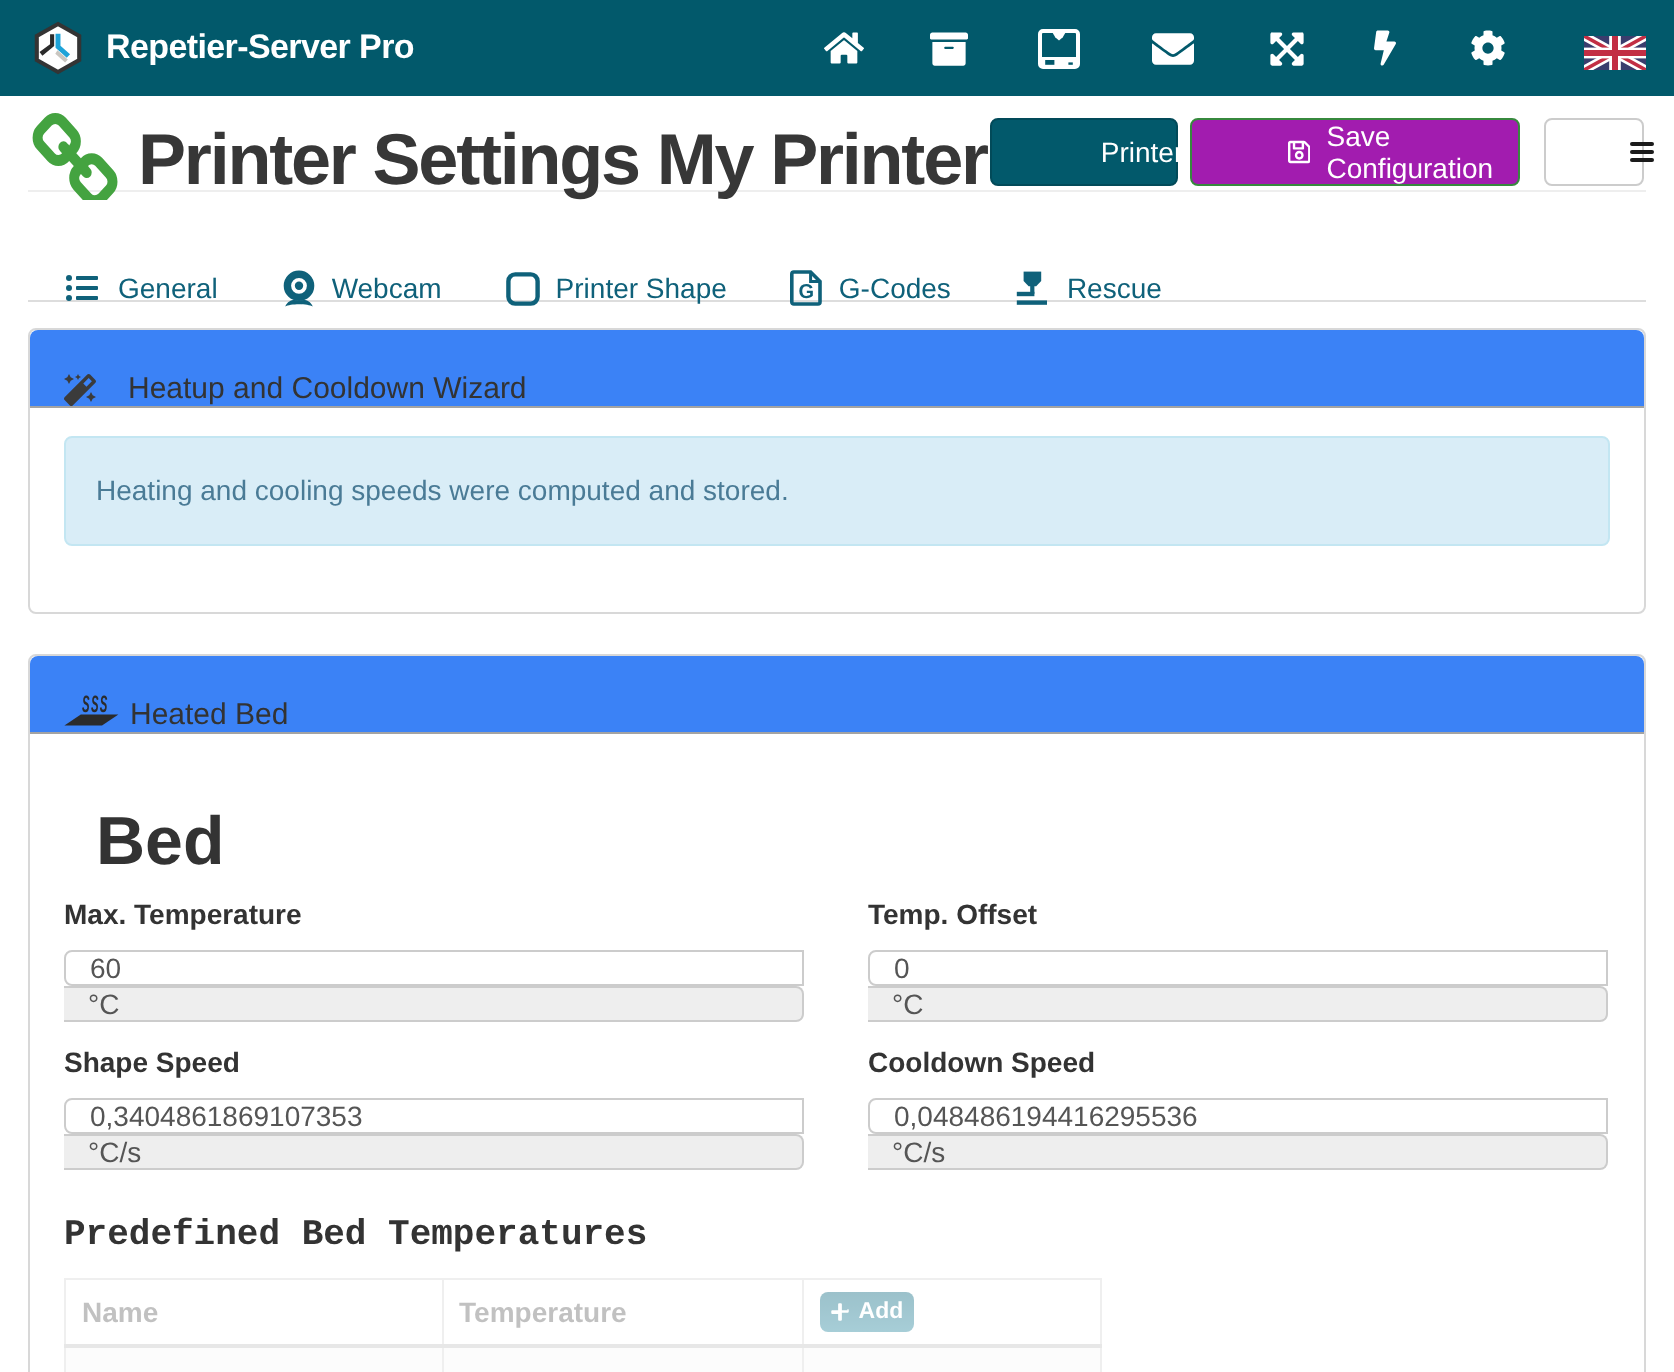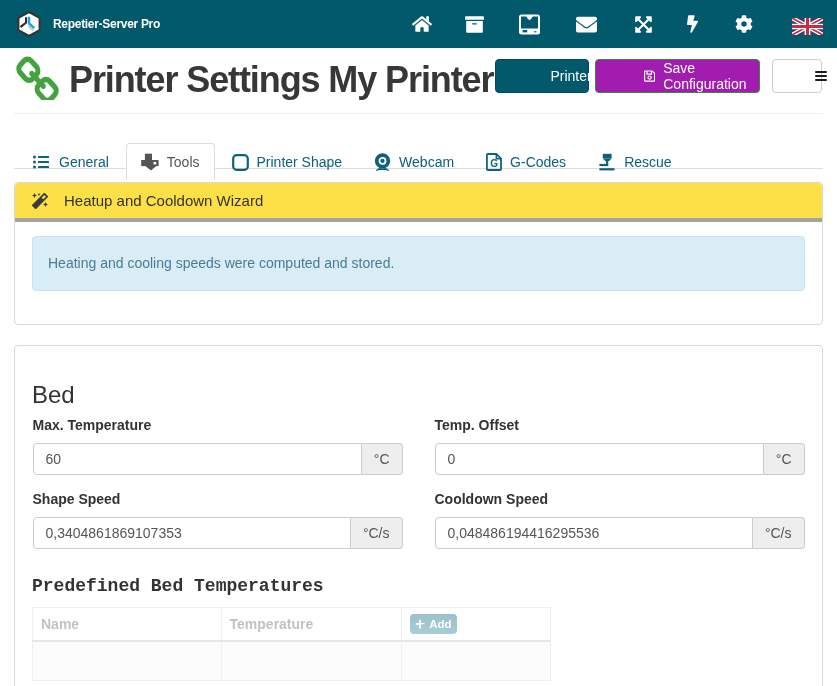--- a/index.html
+++ b/index.html
@@ -1,47 +1,47 @@
 <!DOCTYPE html>
 <html><head>
 <meta charset="utf-8">
 <style>
 * { box-sizing: border-box; margin:0; padding:0; }
 html,body { width:837px; height:686px; overflow:hidden; background:#fff;
   font-family:"Liberation Sans", sans-serif; }
 .navbar { position:relative; height:48px; background:#02596b; }
 .brand { position:absolute; left:16px; top:10px; display:flex; align-items:center; }
-.brand-text { color:#fff; font-size:12px; font-weight:bold; margin-left:11px; letter-spacing:-0.3px; }
+.brand-text { color:#fff; font-size:17px; font-weight:bold; margin-left:11px; letter-spacing:-0.3px; }
 .ni { position:absolute; top:0; height:48px; display:flex; align-items:center; justify-content:center; width:40px; margin-left:-20px; }
 .container { position:relative; padding:0 14px; }
-.page-header { position:relative; border-bottom:1px solid #eee; height:66px; }
+.page-header { position:relative; border-bottom:1px solid #eee; height:48px; }
 .ph-icon { position:absolute; left:1px; top:8px; }
 .ph-title { position:absolute; left:55px; top:11px; font-size:36px; font-weight:bold; color:#373737; letter-spacing:-1.1px; white-space:nowrap; }
 .ph-buttons { position:absolute; right:1px; top:11px; display:flex; }
 .btn { display:inline-flex; align-items:center; justify-content:center; height:34px; border-radius:4px; font-size:14px; border:1px solid transparent;padding-left:48px; }
 .btn-primary { background:#02596b; border-color:#024a59; color:#fff; width:94px; }
 .btn-success { background:#a21caf; border-color:#37893e; color:#fff; width:165px; margin-left:6px; }
 .btn-default { background:#fff; border-color:#ccc; color:#333; margin-left:12px; width:38px; flex-direction:column; }
 .bars { width:12.5px; height:2.2px; background:#1b1b1b; border-radius:1px; margin:0.95px 0; }
 .tabs-wrap { position:relative; margin-top:17px; border-bottom:1px solid #ddd; display:flex; height:38px; }
 .tab { display:flex; align-items:center; font-size:14px; color:#0f617a; padding:0 14px; margin-right:2px; border:1px solid transparent; border-bottom:none; border-radius:4px 4px 0 0; position:relative; top:12px; }
 .tab svg, .tab .gico { margin-right:8px; }
 .tab.active { background:#fff; border-color:#ddd; color:#555; }
 .tab.active:after { content:""; position:absolute; left:0; right:0; bottom:-1px; height:1px; background:#fff; }
 .panel { border:1px solid #d8d8d8; border-radius:4px; margin-top:13px; }
 .panel2 { margin-top:20px; }
-.panel-heading { background:#fde047; border-bottom:4px solid #a3a3a3; border-radius:4px 4px 0 0; height:39px; display:flex; align-items:center; padding:0 17px; font-size:15px; color:#333; }
+.panel-heading { background:#3b82f6; border-bottom:1px solid #a3a3a3; border-radius:4px 4px 0 0; height:39px; display:flex; align-items:flex-end; padding:0 17px; font-size:15px; color:#333; }
 .panel-body { padding:14px 17px 13px; }
 .alert-info { background:#d9edf7; border:1px solid #c3e6f2; border-radius:4px; color:#4a7b96; font-size:14px; padding:18px 15px 19px; margin-bottom:20px; }
-.h2bed { font-size:24px; font-weight:normal; color:#333; margin:21px 0 8px; }
-.frow { display:flex;justify-content:center; }
+.h2bed { font-size:34px; font-weight:bold; color:#333; margin:21px 16px 8px; }
+.frow { display:flex; }
 .fcol { width:370px; }
 .fcol + .fcol { margin-left:32px; }
 .flabel { font-size:14px; font-weight:bold; color:#333; margin-bottom:10px; }
-.igroup { display:flex; height:32px; margin-bottom:16px; }
+.igroup { display:flex; height:32px; margin-bottom:16px;flex-direction:column; }
 .igroup input { flex:1; border:1px solid #ccc; border-radius:4px 0 0 4px; padding:0 12px; font-size:14px; color:#555; font-family:"Liberation Sans",sans-serif; outline:none; min-width:0; }
 .iaddon { background:#eee; border:1px solid #ccc; border-left:none; border-radius:0 4px 4px 0; display:flex; align-items:center; padding:0 12px; font-size:14px; color:#555; }
 .h4pre { font-size:18px; font-weight:bold; color:#333; margin:11px 0 11px;font-family:Liberation Mono, monospace; }
 .fade-tbl { opacity:0.45; }
 .ftable { width:519px; border-collapse:collapse; font-size:14px; }
 .ftable th { border:1px solid #ddd; border-bottom:2px solid #ccc; text-align:left; font-weight:bold; color:#777; padding:0 8px; height:33px; }
 .btn-add { display:inline-flex; align-items:center; background:linear-gradient(#24778c,#3d93a8); color:#fff; font-size:11.5px; font-weight:bold; border-radius:4px; padding:4px 5px; }
 .btn-add svg { margin-right:4px; }
 </style>
 </head>
@@ -126,36 +126,28 @@
           <span class="bars"></span>
           <span class="bars"></span>
           <span class="bars"></span>
         </span>
     </span>
   </div>
   <div class="tabs-wrap">
     <span class="tab" style="margin-left:2px"><svg width="20" height="16" viewBox="0 0 512 512" fill="#0f617a">
           <path d="M48 48a48 48 0 1 0 48 48 48 48 0 0 0-48-48zm0 160a48 48 0 1 0 48 48 48 48 0 0 0-48-48zm0 160a48 48 0 1 0 48 48 48 48 0 0 0-48-48zm448 16H176a16 16 0 0 0-16 16v32a16 16 0 0 0 16 16h320a16 16 0 0 0 16-16v-32a16 16 0 0 0-16-16zm0-320H176a16 16 0 0 0-16 16v32a16 16 0 0 0 16 16h320a16 16 0 0 0 16-16V80a16 16 0 0 0-16-16zm0 160H176a16 16 0 0 0-16 16v32a16 16 0 0 0 16 16h320a16 16 0 0 0 16-16v-32a16 16 0 0 0-16-16z"></path>
         </svg>General</span>
-    <span class="tab active"><svg width="18" height="18" viewBox="0 0 18 18">
-          <g fill="#555">
-            <rect x="3.9" y="0.7" width="7.1" height="6.5"></rect>
-            <rect x="0.2" y="7" width="17.4" height="6.1"></rect>
-            <polygon points="4.4,13.1 15.4,13.1 9.9,17.5"></polygon>
-            <rect x="12.5" y="8.9" width="2.7" height="2.5" fill="#fff"></rect>
-          </g>
-        </svg>Tools</span>
-    <span class="tab"><svg width="17" height="17" viewBox="0 0 17 17">
-          <rect x="1.2" y="1.2" width="14.6" height="14.6" rx="3.4" fill="none" stroke="#0f617a" stroke-width="2.2"></rect>
-        </svg>Printer Shape</span>
     <span class="tab"><svg width="17" height="19" viewBox="0 0 17 19">
           <circle cx="8.5" cy="7.9" r="5.8" fill="none" stroke="#0f617a" stroke-width="3.7"></circle>
           <circle cx="8.5" cy="7.9" r="2.1" fill="#0f617a"></circle>
           <path d="M1.6,18.2 C3.2,14.7 6.3,14.5 8.5,15.5 C10.7,14.5 13.8,14.7 15.4,18.2 C12.9,16.7 4.1,16.7 1.6,18.2 Z" fill="#0f617a"></path>
         </svg>Webcam</span>
+    <span class="tab"><svg width="17" height="17" viewBox="0 0 17 17">
+          <rect x="1.2" y="1.2" width="14.6" height="14.6" rx="3.4" fill="none" stroke="#0f617a" stroke-width="2.2"></rect>
+        </svg>Printer Shape</span>
     <span class="tab"><svg width="16" height="18" viewBox="0 0 16 18" style="margin-right:8px">
           <path d="M1.9 1 L10.3 1 L15 5.7 L15 16 C15 16.6 14.6 17 14 17 L1.9 17 C1.3 17 0.9 16.6 0.9 16 L0.9 2 C0.9 1.4 1.3 1 1.9 1 Z" fill="none" stroke="#0f617a" stroke-width="1.8"></path>
           <path d="M10.3 1 L10.3 5.7 L15 5.7" fill="none" stroke="#0f617a" stroke-width="1.5"></path>
           <text x="4.2" y="14" font-size="10" font-weight="bold" fill="#0f617a" font-family="Liberation Sans">G</text>
         </svg>G-Codes</span>
     <span class="tab"><svg width="18" height="18" viewBox="0 0 18 18">
           <g fill="#0f617a">
             <rect x="4.8" y="0.8" width="8.8" height="4.7"></rect>
             <polygon points="4.8,5.5 13.6,5.5 11.1,8.1 7.3,8.1"></polygon>
             <rect x="8.1" y="7.5" width="2.1" height="4.4"></rect>
@@ -166,20 +158,26 @@
   </div>
   <div class="panel">
     <div class="panel-heading"><svg width="16" height="16" viewBox="0 0 512 512" fill="#3b3b3b" style="margin-right:16px">
           <path d="M224 96l16-32 32-16-32-16-16-32-16 32-32 16 32 16 16 32zM80 160l26.66-53.33L160 80l-53.34-26.67L80 0 53.34 53.33 0 80l53.34 26.67L80 160zm352 128l-26.66 53.33L352 368l53.34 26.67L432 448l26.66-53.33L512 368l-53.34-26.67L432 288zm70.62-193.77L417.77 9.38C411.53 3.12 403.34 0 395.15 0c-8.19 0-16.38 3.12-22.63 9.38L9.38 372.52c-12.5 12.5-12.5 32.76 0 45.25l84.85 84.85c6.25 6.25 14.44 9.37 22.62 9.37 8.19 0 16.38-3.12 22.63-9.37l363.14-363.15c12.5-12.48 12.5-32.75 0-45.24zM359.45 203.46l-50.91-50.91 86.6-86.6 50.91 50.91-86.6 86.6z"></path>
         </svg>Heatup and Cooldown Wizard</div>
     <div class="panel-body">
       <div class="alert-info">Heating and cooling speeds were computed and stored.</div>
     </div>
   </div>
   <div class="panel panel2">
+    <div class="panel-heading"><svg width="28" height="19" viewBox="0 0 28 19" style="margin-right:5px">
+          <polygon points="0.2,15.8 19,15.8 27.2,10.2 8.4,10.2" fill="#2b2b2b"></polygon>
+          <g transform="translate(9,8.8) scale(0.6,1.25)">
+            <text x="0" y="0" font-family="Liberation Sans" font-style="italic" font-weight="bold" font-size="9.5" letter-spacing="1.1" fill="#2b2b2b">SSS</text>
+          </g>
+        </svg>Heated Bed</div>
     <div class="panel-body">
       <div class="h2bed">Bed</div>
       <div class="frow">
         <div class="fcol">
           <div class="flabel">Max. Temperature</div>
           <div class="igroup">
               <input value="60" style="">
               <span class="iaddon">°C</span>
             </div>
         </div>

